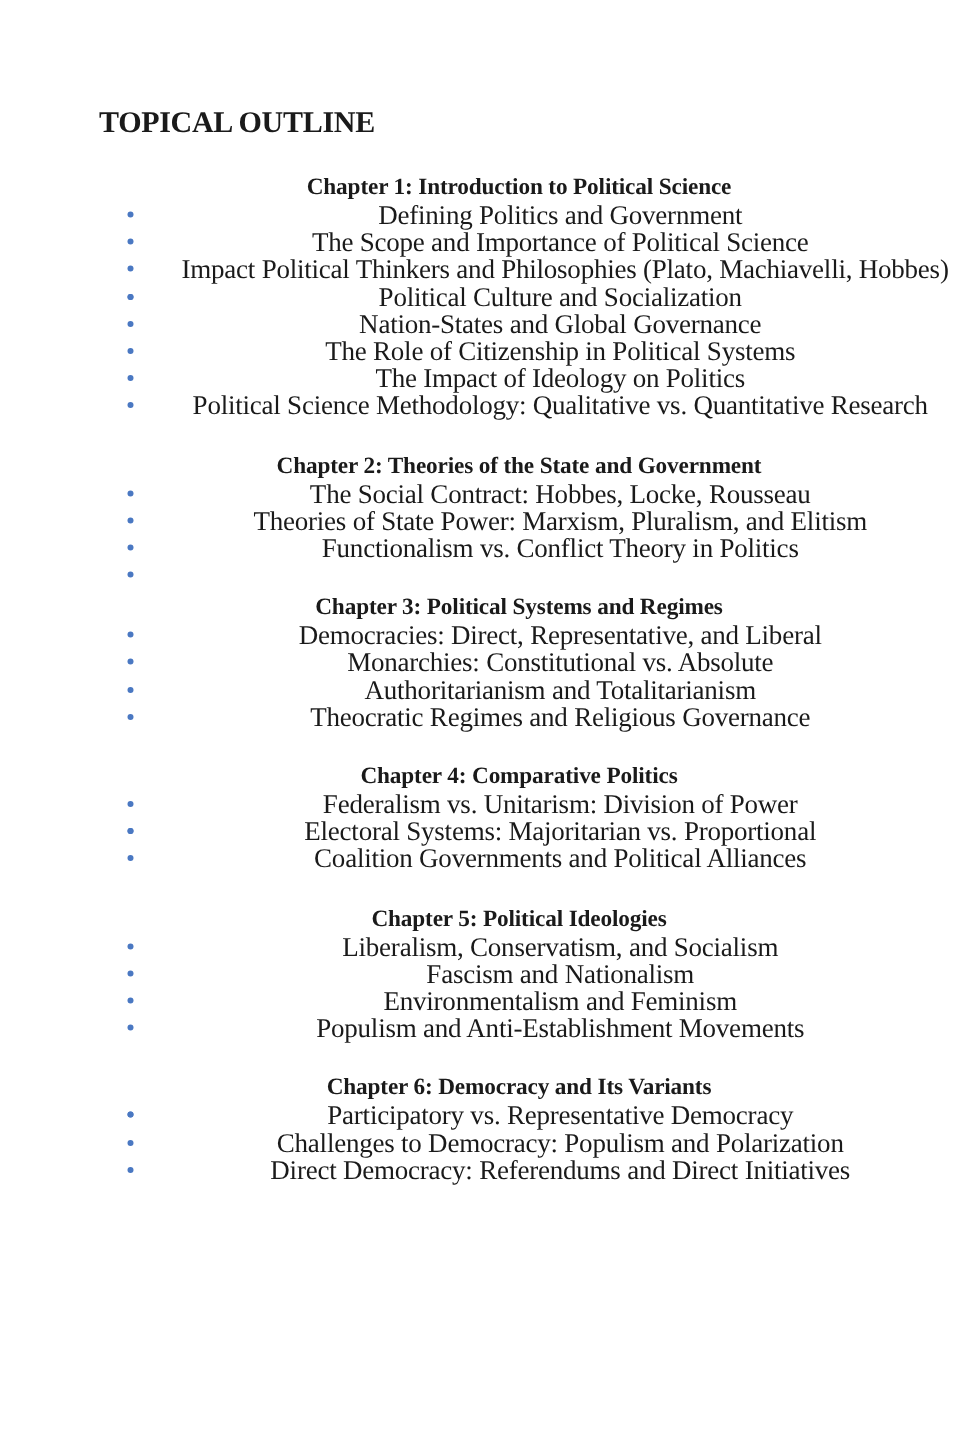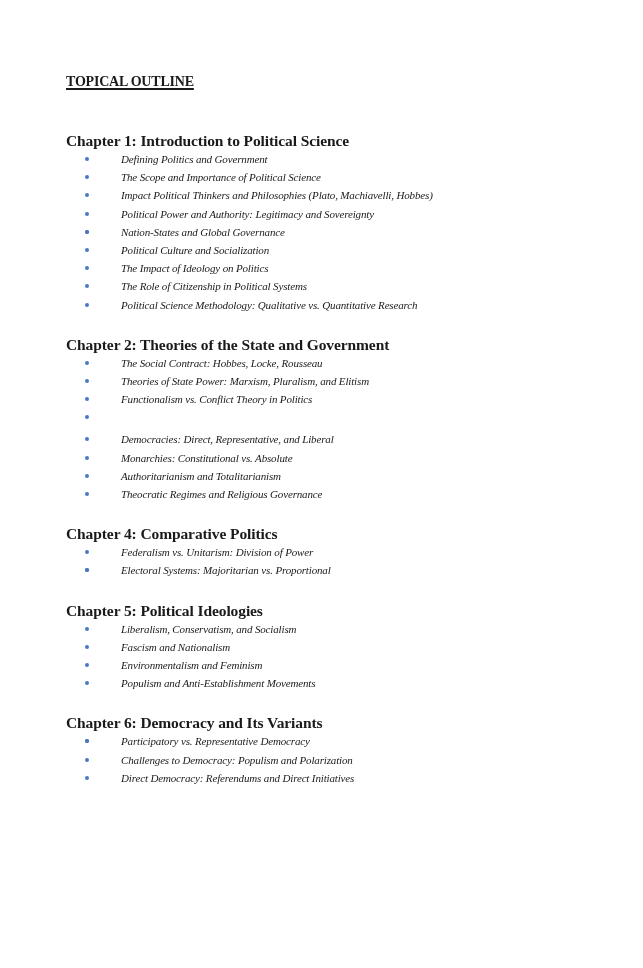--- a/index.html
+++ b/index.html
@@ -15,52 +15,51 @@
       font-family: "Liberation Serif", "DejaVu Serif", serif;
       color: #1a1a1a;
     }
     .page {
       position: absolute;
       left: 66px;
       top: 70px;
       width: 560px;
     }
     .doc-title {
-      font-size: 14px;
+      font-size: 20px;
       font-weight: bold;
-      text-decoration: underline;
       text-underline-offset: 2px;
       text-decoration-thickness: 1.5px;
       letter-spacing: -0.2px;
       line-height: 24px;
-      margin: 0 0 38px 0;
+      margin: 0 0 22px 0;
     }
     .chapter {
       margin: 0 0 22px 0;
+      text-align: center;
     }
     .chapter-heading {
       font-size: 15.5px;
       font-weight: bold;
       line-height: 18px;
       margin: 0;
       letter-spacing: -0.1px;
     }
     .topic-list {
       list-style: none;
       margin: 0;
       padding: 0;
     }
     .topic-item {
       position: relative;
-      font-size: 11px;
+      font-size: 18px;
       line-height: 18.2px;
       padding-left: 55px;
       white-space: nowrap;
       letter-spacing: -0.15px;
-      font-style: italic;
     }
     .bullet {
       position: absolute;
       left: 19px;
       top: 7px;
       width: 4px;
       height: 4px;
       border-radius: 50%;
       background: #4a78c2;
     }
@@ -70,52 +69,53 @@
 
 <div class="page">
   <h1 class="doc-title">TOPICAL OUTLINE</h1>
   <div id="chapters">
       <section class="chapter">
         <h2 class="chapter-heading">Chapter 1: Introduction to Political Science</h2>
         <ul class="topic-list">
           <li class="topic-item"><span class="bullet" style="background: rgb(74, 120, 194);"></span><span>Defining Politics and Government</span></li>
           <li class="topic-item"><span class="bullet" style="background: rgb(74, 120, 194);"></span><span>The Scope and Importance of Political Science</span></li>
           <li class="topic-item"><span class="bullet" style="background: rgb(74, 120, 194);"></span><span>Impact Political Thinkers and Philosophies (Plato, Machiavelli, Hobbes)</span></li>
-          <li class="topic-item"><span class="bullet" style="background: rgb(74, 120, 194);"></span><span>Political Power and Authority: Legitimacy and Sovereignty</span></li>
           <li class="topic-item"><span class="bullet" style="background: rgb(74, 120, 194);"></span></li>
+          <li class="topic-item"><span class="bullet" style="background: rgb(74, 120, 194);"></span><span>Political Culture and Socialization</span></li>
           <li class="topic-item"><span class="bullet" style="background: rgb(74, 120, 194);"></span><span>Nation-States and Global Governance</span></li>
-          <li class="topic-item"><span class="bullet" style="background: rgb(74, 120, 194);"></span><span>Political Culture and Socialization</span></li>
+          <li class="topic-item"><span class="bullet" style="background: rgb(74, 120, 194);"></span><span>The Role of Citizenship in Political Systems</span></li>
           <li class="topic-item"><span class="bullet" style="background: rgb(74, 120, 194);"></span><span>The Impact of Ideology on Politics</span></li>
-          <li class="topic-item"><span class="bullet" style="background: rgb(74, 120, 194);"></span><span>The Role of Citizenship in Political Systems</span></li>
           <li class="topic-item"><span class="bullet" style="background: rgb(74, 120, 194);"></span><span>Political Science Methodology: Qualitative vs. Quantitative Research</span></li>
         </ul>
       </section>
       <section class="chapter">
         <h2 class="chapter-heading">Chapter 2: Theories of the State and Government</h2>
         <ul class="topic-list">
           <li class="topic-item"><span class="bullet" style="background: rgb(74, 120, 194);"></span><span>The Social Contract: Hobbes, Locke, Rousseau</span></li>
           <li class="topic-item"><span class="bullet" style="background: rgb(74, 120, 194);"></span><span>Theories of State Power: Marxism, Pluralism, and Elitism</span></li>
           <li class="topic-item"><span class="bullet" style="background: rgb(74, 120, 194);"></span><span>Functionalism vs. Conflict Theory in Politics</span></li>
           <li class="topic-item"><span class="bullet" style="background: rgb(74, 120, 194);"></span></li>
         </ul>
       </section>
       <section class="chapter">
+        <h2 class="chapter-heading">Chapter 3: Political Systems and Regimes</h2>
         <ul class="topic-list">
           <li class="topic-item"><span class="bullet" style="background: rgb(74, 120, 194);"></span><span>Democracies: Direct, Representative, and Liberal</span></li>
           <li class="topic-item"><span class="bullet" style="background: rgb(74, 120, 194);"></span><span>Monarchies: Constitutional vs. Absolute</span></li>
           <li class="topic-item"><span class="bullet" style="background: rgb(74, 120, 194);"></span><span>Authoritarianism and Totalitarianism</span></li>
           <li class="topic-item"><span class="bullet" style="background: rgb(74, 120, 194);"></span><span>Theocratic Regimes and Religious Governance</span></li>
         </ul>
       </section>
       <section class="chapter">
         <h2 class="chapter-heading">Chapter 4: Comparative Politics</h2>
         <ul class="topic-list">
           <li class="topic-item"><span class="bullet" style="background: rgb(74, 120, 194);"></span><span>Federalism vs. Unitarism: Division of Power</span></li>
           <li class="topic-item"><span class="bullet" style="background: rgb(74, 120, 194);"></span></li>
           <li class="topic-item"><span class="bullet" style="background: rgb(74, 120, 194);"></span><span>Electoral Systems: Majoritarian vs. Proportional</span></li>
+          <li class="topic-item"><span class="bullet" style="background: rgb(74, 120, 194);"></span><span>Coalition Governments and Political Alliances</span></li>
         </ul>
       </section>
       <section class="chapter">
         <h2 class="chapter-heading">Chapter 5: Political Ideologies</h2>
         <ul class="topic-list">
           <li class="topic-item"><span class="bullet" style="background: rgb(74, 120, 194);"></span><span>Liberalism, Conservatism, and Socialism</span></li>
           <li class="topic-item"><span class="bullet" style="background: rgb(74, 120, 194);"></span><span>Fascism and Nationalism</span></li>
           <li class="topic-item"><span class="bullet" style="background: rgb(74, 120, 194);"></span><span>Environmentalism and Feminism</span></li>
           <li class="topic-item"><span class="bullet" style="background: rgb(74, 120, 194);"></span><span>Populism and Anti-Establishment Movements</span></li>
         </ul>

